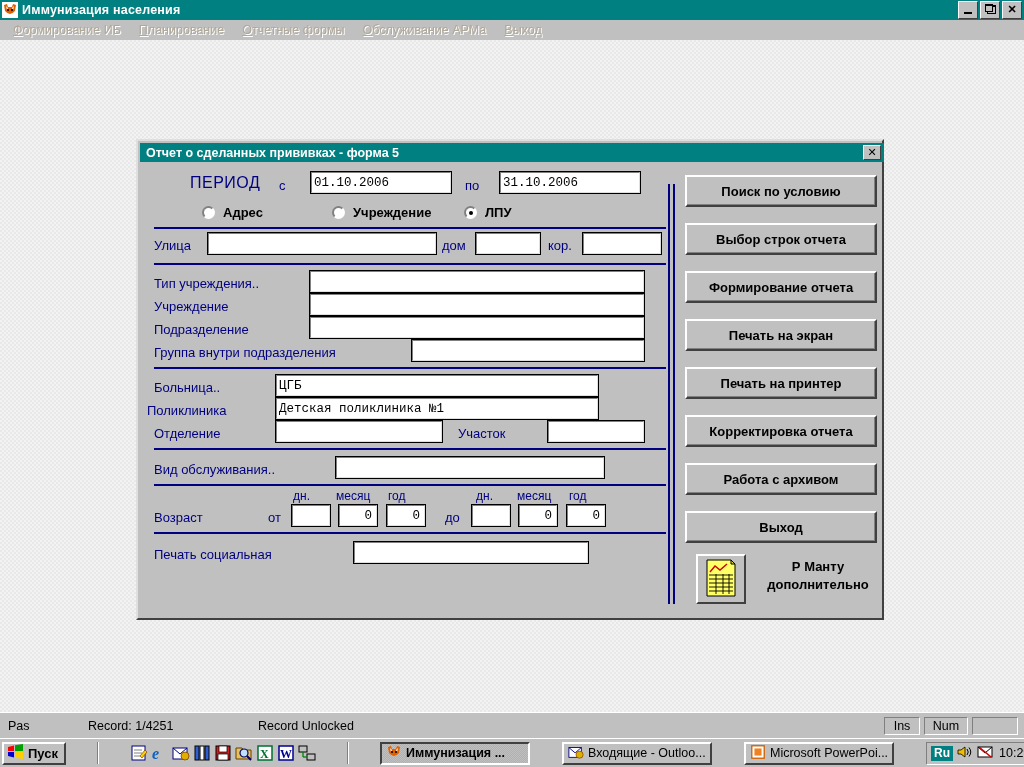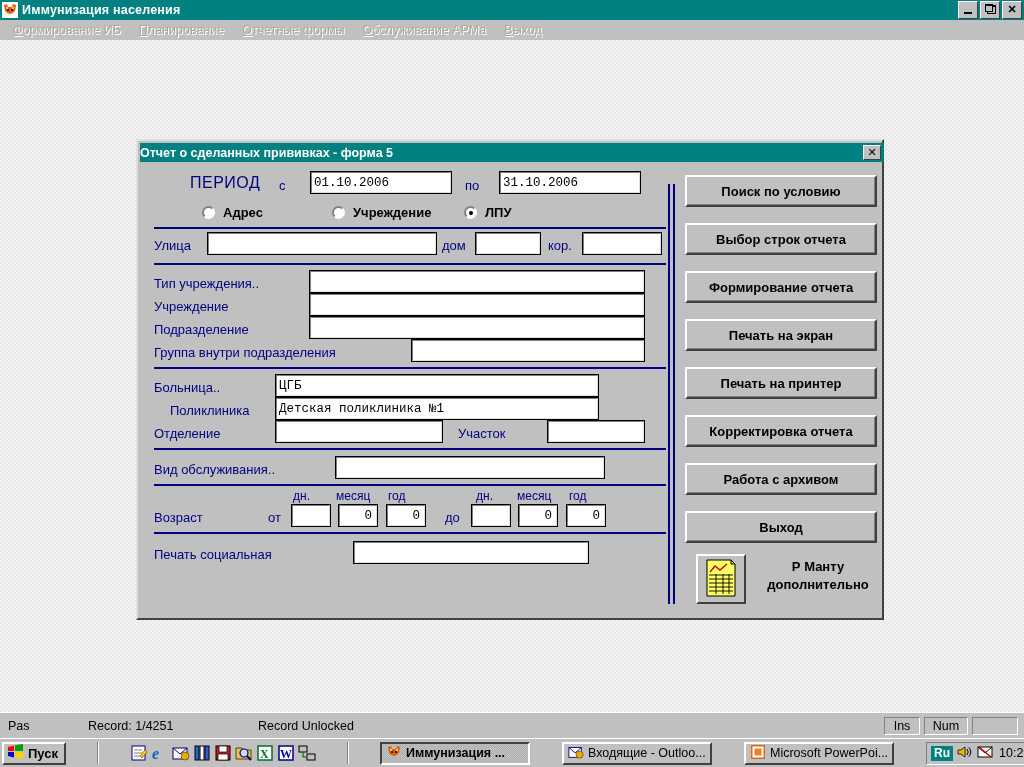--- a/index.html
+++ b/index.html
@@ -79,21 +79,21 @@
     background:#c0c0c0;
     border-top:2px solid #dfdfdf;border-left:2px solid #dfdfdf;
     border-right:2px solid #404040;border-bottom:2px solid #404040;
     box-sizing:border-box;
   }
   .dlg-title{
     position:absolute;left:2px;top:2px;width:744px;height:19px;
     background:#008080;display:flex;align-items:center;
   }
   .dlg-title .dt-text{
-    color:#ffffff;font-weight:bold;font-size:12.5px;flex:1 1 auto;white-space:nowrap;
+    color:#ffffff;font-weight:bold;font-size:12.5px;margin-left:6px;flex:1 1 auto;white-space:nowrap;
   }
   .dlg-close{
     width:18px;height:15px;background:#c0c0c0;margin-right:3px;
     border-top:1px solid #ffffff;border-left:1px solid #ffffff;
     border-right:1px solid #404040;border-bottom:1px solid #404040;
     display:flex;align-items:center;justify-content:center;
     font-size:11px;font-weight:bold;color:#000;box-sizing:border-box;
   }
 
   .dlg-body{position:absolute;left:2px;top:21px;width:744px;height:456px;}
@@ -304,21 +304,21 @@
           <div class="fld" style="left:170px;top:155px;width:334px;height:21px;"></div>
 
           <span class="lbl" style="left:14px;top:183px;">Группа внутри подразделения</span>
           <div class="fld" style="left:272px;top:178px;width:232px;height:21px;"></div>
 
           <div class="hsep" style="left:14px;top:205px;width:512px;"></div>
 
           <span class="lbl" style="left:14px;top:218px;">Больница..</span>
           <div class="fld" style="left:136px;top:213px;width:322px;height:21px;">ЦГБ</div>
 
-          <span class="lbl" style="left:30px;top:241px;">Поликлиника</span>
+          <span class="lbl" style="left:7px;top:241px;">Поликлиника</span>
           <div class="fld" style="left:136px;top:236px;width:322px;height:21px;">Детская поликлиника №1</div>
 
           <span class="lbl" style="left:14px;top:264px;">Отделение</span>
           <div class="fld" style="left:136px;top:259px;width:166px;height:21px;"></div>
           <span class="lbl" style="left:318px;top:264px;">Участок</span>
           <div class="fld" style="left:408px;top:259px;width:96px;height:21px;"></div>
 
           <div class="hsep" style="left:14px;top:286px;width:512px;"></div>
 
           <span class="lbl" style="left:14px;top:300px;">Вид обслуживания..</span>

